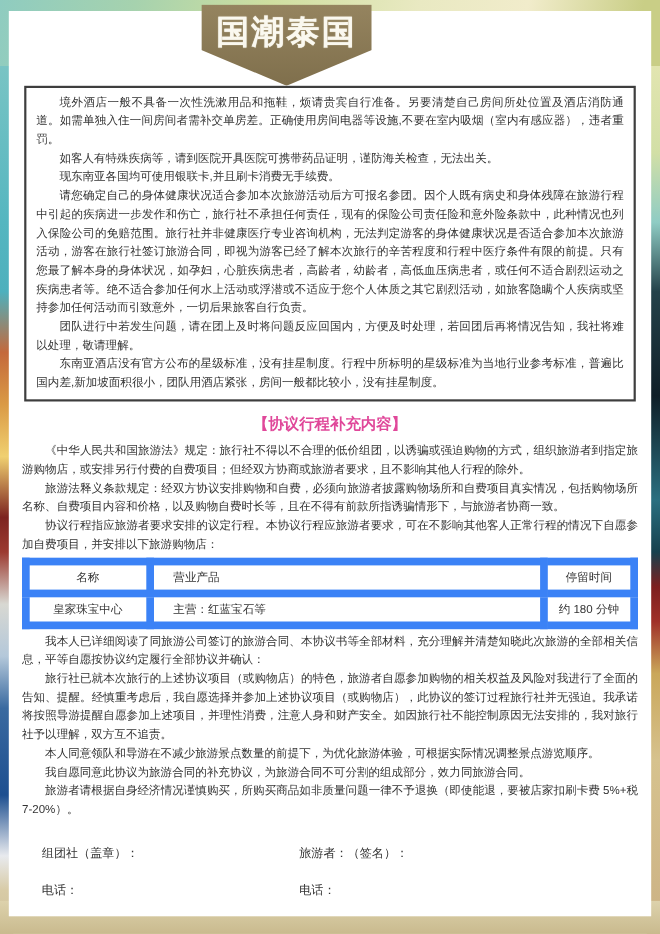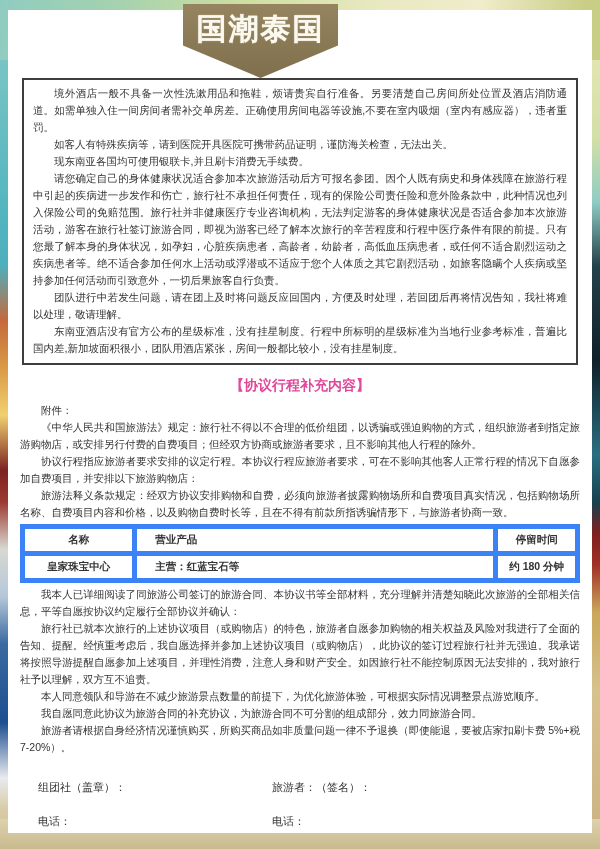--- a/index.html
+++ b/index.html
@@ -64,22 +64,22 @@
     text-indent: 0;
     font-family: Liberation Serif, serif;
   }
 
   table.stores {
     margin: 3px 12px; width: calc(100% - 24px);
     border-collapse: collapse; table-layout: fixed;
     font-size: 10.5px; color: #333333;
   }
   table.stores th, table.stores td {
-    border: 5px solid #3b82f6; height: 22px; padding: 0 3px;
-    font-weight: bold; overflow: hidden; white-space: nowrap;
+    border: 7px solid #3b82f6; height: 22px; padding: 0 3px;
+    font-weight: normal; overflow: hidden; white-space: nowrap;
   }
   .col-name   { width: 20%; text-align: center; }
   .col-product{ width: 66%; text-align: left; padding-left: 18px !important; }
   .col-time   { width: 14%; text-align: center; }
 
   .sign-grid { display: flex; margin: 6px 12px 0 12px; font-size: 11px; color: #333333; }
   .sign-col-left  { width: 45%; padding-left: 18px; box-sizing: border-box; }
   .sign-col-right { flex: 1; }
   .sign-grid p { margin: 17px 0 5px 0; line-height: 17px; text-indent: 0; }
 
@@ -104,24 +104,23 @@
       <p class="doc-text">境外酒店一般不具备一次性洗漱用品和拖鞋，烦请贵宾自行准备。另要清楚自己房间所处位置及酒店消防通道。如需单独入住一间房间者需补交单房差。正确使用房间电器等设施,不要在室内吸烟（室内有感应器），违者重罚。</p>
       <p class="doc-text">如客人有特殊疾病等，请到医院开具医院可携带药品证明，谨防海关检查，无法出关。</p>
       <p class="doc-text">现东南亚各国均可使用银联卡,并且刷卡消费无手续费。</p>
       <p class="doc-text">请您确定自己的身体健康状况适合参加本次旅游活动后方可报名参团。因个人既有病史和身体残障在旅游行程中引起的疾病进一步发作和伤亡，旅行社不承担任何责任，现有的保险公司责任险和意外险条款中，此种情况也列入保险公司的免赔范围。旅行社并非健康医疗专业咨询机构，无法判定游客的身体健康状况是否适合参加本次旅游活动，游客在旅行社签订旅游合同，即视为游客已经了解本次旅行的辛苦程度和行程中医疗条件有限的前提。只有您最了解本身的身体状况，如孕妇，心脏疾病患者，高龄者，幼龄者，高低血压病患者，或任何不适合剧烈运动之疾病患者等。绝不适合参加任何水上活动或浮潜或不适应于您个人体质之其它剧烈活动，如旅客隐瞒个人疾病或坚持参加任何活动而引致意外，一切后果旅客自行负责。</p>
       <p class="doc-text">团队进行中若发生问题，请在团上及时将问题反应回国内，方便及时处理，若回团后再将情况告知，我社将难以处理，敬请理解。</p>
       <p class="doc-text">东南亚酒店没有官方公布的星级标准，没有挂星制度。行程中所标明的星级标准为当地行业参考标准，普遍比国内差,新加坡面积很小，团队用酒店紧张，房间一般都比较小，没有挂星制度。</p>
     </div>
 
     <h2 class="section-heading">【协议行程补充内容】</h2>
 
-    <p class="doc-text content-p">附件：</p>
     <p class="doc-text content-p">《中华人民共和国旅游法》规定：旅行社不得以不合理的低价组团，以诱骗或强迫购物的方式，组织旅游者到指定旅游购物店，或安排另行付费的自费项目；但经双方协商或旅游者要求，且不影响其他人行程的除外。</p>
+    <p class="doc-text content-p">旅游法释义条款规定：经双方协议安排购物和自费，必须向旅游者披露购物场所和自费项目真实情况，包括购物场所名称、自费项目内容和价格，以及购物自费时长等，且在不得有前款所指诱骗情形下，与旅游者协商一致。</p>
     <p class="doc-text content-p">协议行程指应旅游者要求安排的议定行程。本协议行程应旅游者要求，可在不影响其他客人正常行程的情况下自愿参加自费项目，并安排以下旅游购物店：</p>
-    <p class="doc-text content-p">旅游法释义条款规定：经双方协议安排购物和自费，必须向旅游者披露购物场所和自费项目真实情况，包括购物场所名称、自费项目内容和价格，以及购物自费时长等，且在不得有前款所指诱骗情形下，与旅游者协商一致。</p>
 
     <table class="stores">
       <thead>
         <tr>
           <th class="col-name">名称</th>
           <th class="col-product">营业产品</th>
           <th class="col-time">停留时间</th>
         </tr>
       </thead>
       <tbody>

